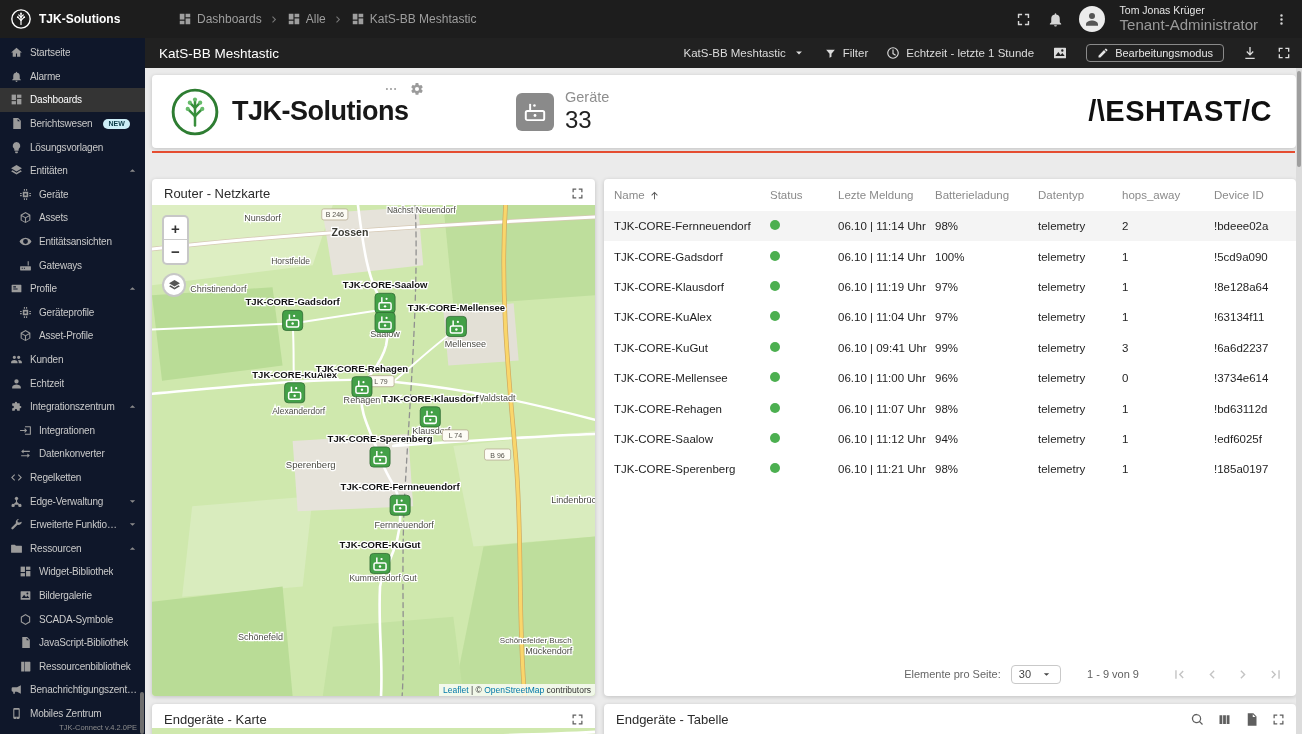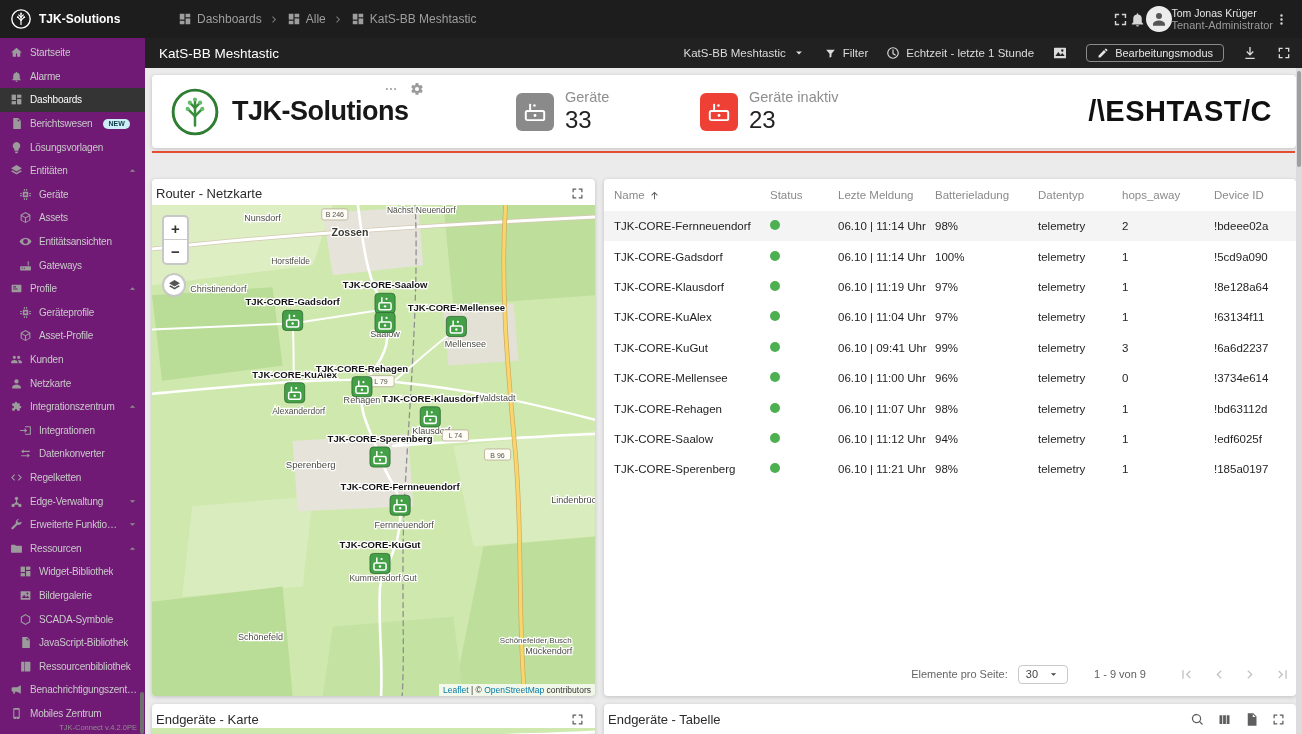--- a/index.html
+++ b/index.html
@@ -8,30 +8,30 @@
   .ic{display:inline-flex;align-items:center;justify-content:center;line-height:0}
   .ic svg{fill:currentColor}
 
   
   .topnav{height:38px;flex:0 0 38px;background:#1d1d1d;display:flex;align-items:center;color:#fff;padding:0 12px 0 10px}
   .brand{display:flex;align-items:center;gap:7px;width:138px;cursor:pointer}
   .brand-text{font-size:12px;font-weight:700;color:#fff;white-space:nowrap}
   .breadcrumb{display:flex;align-items:center;gap:6px;margin-left:30px;color:#9e9e9e;font-size:12px}
   .bc-item{display:flex;align-items:center;gap:5px;cursor:pointer}
   .bc-sep{color:#777}
-  .topnav-right{margin-left:auto;display:flex;align-items:center;}
+  .topnav-right{margin-left:auto;display:flex;align-items:center;gap:15px}
   .tn-ic{color:#d6d6d6;cursor:pointer}
   .avatar{width:26px;height:26px;border-radius:50%;background:#ececec;display:flex;align-items:center;justify-content:center}
   .userinfo{line-height:1.15;cursor:pointer}
   .uname{font-size:10.5px;color:#e6e6e6}
-  .urole{font-size:11px;color:#9a9a9a}
+  .urole{font-size:15px;color:#9a9a9a}
 
   
   .layout{display:flex;flex:1;min-height:0}
-  .sidebar{width:145px;flex:0 0 145px;background:#701a75;position:relative;padding-top:3px;overflow:hidden}
+  .sidebar{width:145px;flex:0 0 145px;background:#0f172a;position:relative;padding-top:3px;overflow:hidden}
   .sb-item{display:flex;align-items:center;height:23.6px;padding:0 6px 0 10px;gap:7px;color:#c9c9c9;font-size:10px;cursor:pointer;white-space:nowrap}
   .sb-item.sub{padding-left:19px}
   .sb-item.active{background:#343434;color:#fff}
   .sb-ic{color:#9b9b9b;flex:0 0 13px}
   .sb-label{overflow:hidden;text-overflow:ellipsis;letter-spacing:-0.2px}
   .sb-badge{background:#cdeef7;color:#0d3d49;font-size:7px;font-weight:700;padding:1.5px 5px;border-radius:7px;margin-left:4px}
   .sb-caret{margin-left:auto;color:#8b8b8b}
   .sb-version{position:absolute;bottom:2px;right:8px;font-size:7.5px;color:#8d8d8d}
   .sb-scroll{position:absolute;right:1px;bottom:0;width:4px;height:42px;background:#6e6e6e;border-radius:2px}
 
@@ -56,21 +56,21 @@
   .stile{width:38px;height:38px;border-radius:6px;display:flex;align-items:center;justify-content:center;flex:0 0 38px}
   .slabel{font-size:14.5px;color:#8e8e8e;line-height:1.1}
   .svalue{font-size:24px;font-weight:400;color:#222;line-height:1.15}
   .mesh{margin-left:auto;font-size:29px;font-weight:800;color:#101010;letter-spacing:.5px;padding-right:6px;white-space:nowrap}
 
   .divider{height:2px;background:#e84e31;margin:3px 1px 26px 0}
 
   .row{display:flex;gap:9px}
   .row1{height:517px}
   .row2{margin-top:8px;height:90px}
-  .whead{display:flex;align-items:flex-end;padding:7px 10px 5px 4px}
+  .whead{display:flex;align-items:flex-end;padding:7px 10px 5px 12px}
   .wtitle{font-size:13px;font-weight:500;color:#2b2b2b}
   .wicons{margin-left:auto;display:flex;gap:12px;color:#5f5f5f}
   .wic{margin-left:auto;color:#5f5f5f;cursor:pointer}
 
   
   .wmap,.wmap2{flex:0 0 443px;position:relative;overflow:hidden}
   .mapbox{position:absolute;top:26px;left:0;right:0;bottom:0;overflow:hidden;background:#cfe8ad}
   #mapsvg{width:100%;height:100%;display:block}
   .place{fill:#4c4c44;stroke:#fff;stroke-width:2.4px;paint-order:stroke;font-family:"Liberation Sans",sans-serif}
   .place.town{font-weight:bold;fill:#3a3a33}
@@ -84,21 +84,21 @@
   .alink{color:#0078a8;cursor:pointer}
 
   
   .wtable,.wtable2{flex:1;position:relative;overflow:hidden;min-width:0}
   .thead{display:flex;align-items:center;height:32px;padding-left:10px;color:#8a8a8a;font-size:11.5px}
   .th{display:flex;align-items:center;gap:4px}
   .trow{display:flex;align-items:center;height:30.4px;padding-left:10px;font-size:11.5px;color:#1f1f1f;cursor:pointer}
   .trow.hl{background:#f4f4f4}
   .c0{width:156px}.c1{width:68px}.c2{width:97px}.c3{width:103px}.c4{width:84px}.c5{width:92px}.c6{flex:1}
   .dot{width:10px;height:10px;border-radius:50%}
-  .tfoot{position:absolute;left:0;right:0;bottom:0;height:44px;display:flex;align-items:center;justify-content:flex-end;padding-right:5px;font-size:11px;color:#666}
+  .tfoot{position:absolute;left:0;right:0;bottom:0;height:44px;display:flex;align-items:center;justify-content:flex-end;padding-right:12px;font-size:11px;color:#666}
   .pselect{border:1px solid #c9c9c9;border-radius:4px;padding:2px 7px;margin:0 26px 0 10px;display:flex;align-items:center;gap:9px;color:#444;cursor:pointer}
   .prange{margin-right:32px;color:#5e5e5e}
   .pgicons{display:flex;gap:15px;color:#c4c4c4}
   .pgicons .ic{cursor:pointer}
 
   .strip{position:absolute;top:24px;left:0;right:0;bottom:0;background:#cfe8ad;overflow:hidden}
 
   
   .vscroll{position:absolute;right:0;top:30px;bottom:0;width:6px;background:#dcdcdc}
   .vthumb{position:absolute;top:3px;left:1px;width:4px;height:96px;background:#9e9e9e;border-radius:2px}
@@ -333,21 +333,21 @@
               </svg>
             </span>
             <span class="sb-label">Kunden</span>
           </div>
           <div class="sb-item">
             <span class="ic sb-ic">
               <svg viewBox="0 0 24 24" width="13" height="13">
                 <path d="M12 12a4 4 0 1 0-4-4 4 4 0 0 0 4 4zm0 2c-3.3 0-8 1.7-8 5v2h16v-2c0-3.3-4.7-5-8-5z" fill-rule="evenodd"></path>
               </svg>
             </span>
-            <span class="sb-label">Netzkarte</span>
+            <span class="sb-label">Echtzeit</span>
           </div>
           <div class="sb-item">
             <span class="ic sb-ic">
               <svg viewBox="0 0 24 24" width="13" height="13">
                 <path d="M19 11h-1V7a1 1 0 0 0-1-1h-4V5a2 2 0 0 0-4 0v1H5a1 1 0 0 0-1 1v3.8h1a2.2 2.2 0 0 1 0 4.4H4V19a1 1 0 0 0 1 1h3.8v-1a2.2 2.2 0 0 1 4.4 0v1H17a1 1 0 0 0 1-1v-4h1a2 2 0 0 0 0-4z" fill-rule="evenodd"></path>
               </svg>
             </span>
             <span class="sb-label">Integrationszentrum</span>
             <span class="ic sb-caret">
               <svg viewBox="0 0 24 24" width="13" height="13">
@@ -577,34 +577,20 @@
                   <svg viewBox="0 0 24 24" width="26" height="26">
                     <rect x="3.5" y="11" width="17" height="8.5" rx="1.5" fill="none" stroke="#fff" stroke-width="1.8"></rect>
                     <path d="M7.5 4.5v6.5" stroke="#fff" stroke-width="1.8" fill="none"></path>
                     <circle cx="11.5" cy="6" r="1.2" fill="#fff"></circle>
                     <circle cx="12" cy="15.2" r="1.3" fill="#fff"></circle>
                   </svg>
                 </span>
                 <div>
                   <div class="slabel">Geräte</div>
                   <div class="svalue">33</div>
-                </div>
-              </div>
-              <div class="stat">
-                <span class="stile" style="background: rgb(239, 64, 54);">
-                  <svg viewBox="0 0 24 24" width="26" height="26">
-                    <rect x="3.5" y="11" width="17" height="8.5" rx="1.5" fill="none" stroke="#fff" stroke-width="1.8"></rect>
-                    <path d="M7.5 4.5v6.5" stroke="#fff" stroke-width="1.8" fill="none"></path>
-                    <circle cx="11.5" cy="6" r="1.2" fill="#fff"></circle>
-                    <circle cx="12" cy="15.2" r="1.3" fill="#fff"></circle>
-                  </svg>
-                </span>
-                <div>
-                  <div class="slabel">Geräte inaktiv</div>
-                  <div class="svalue">23</div>
                 </div>
               </div>
             </div>
           <div class="mesh">/\ESHTAST/C</div>
         </section>
 
         <div class="divider"></div>
 
         <div class="row row1">
 

